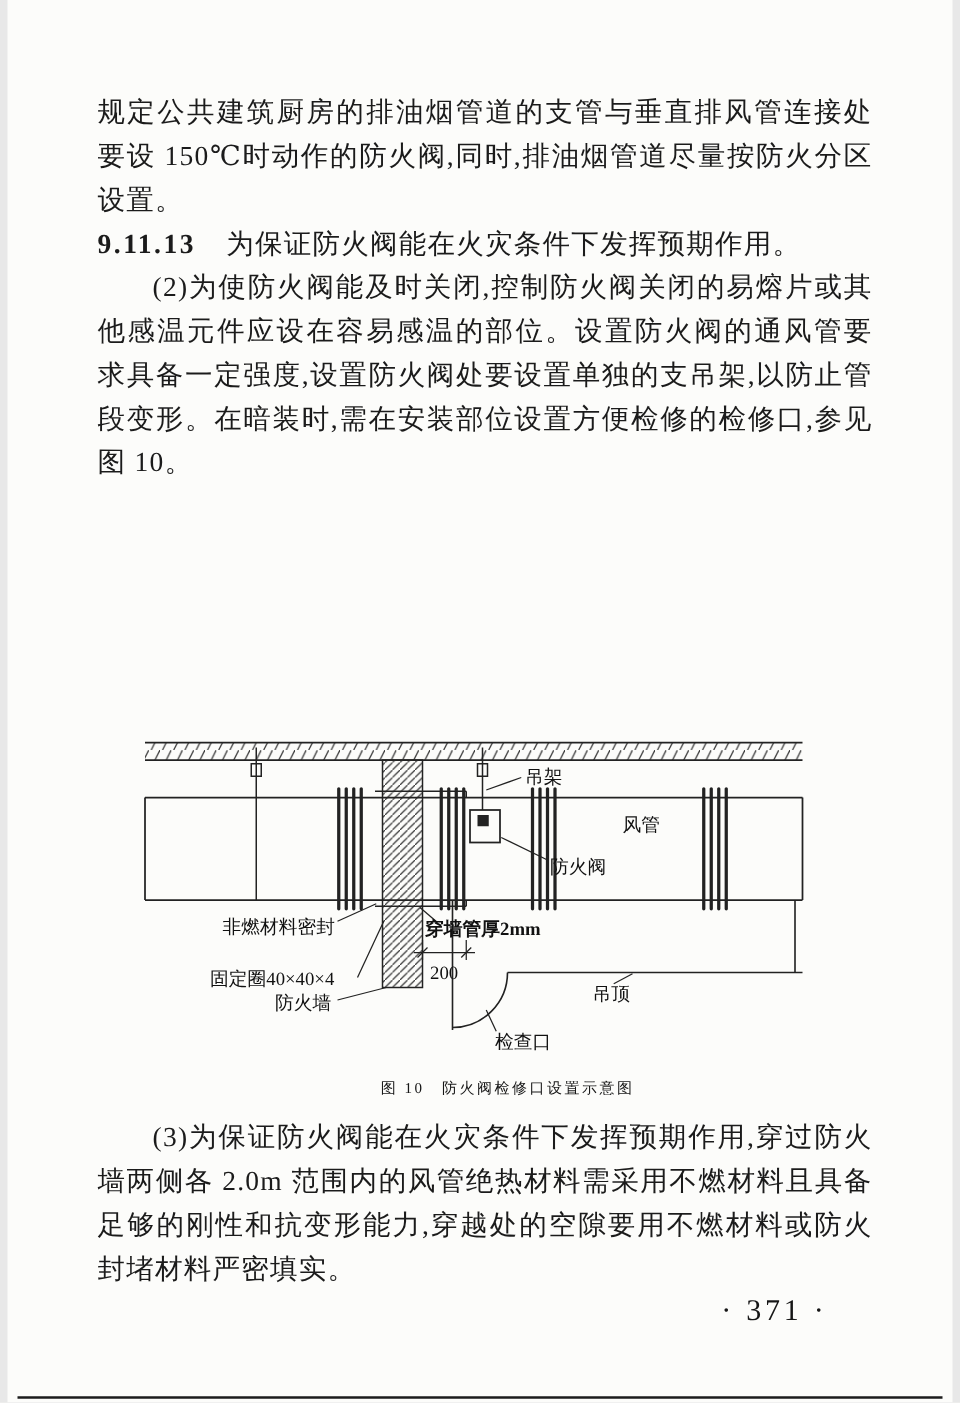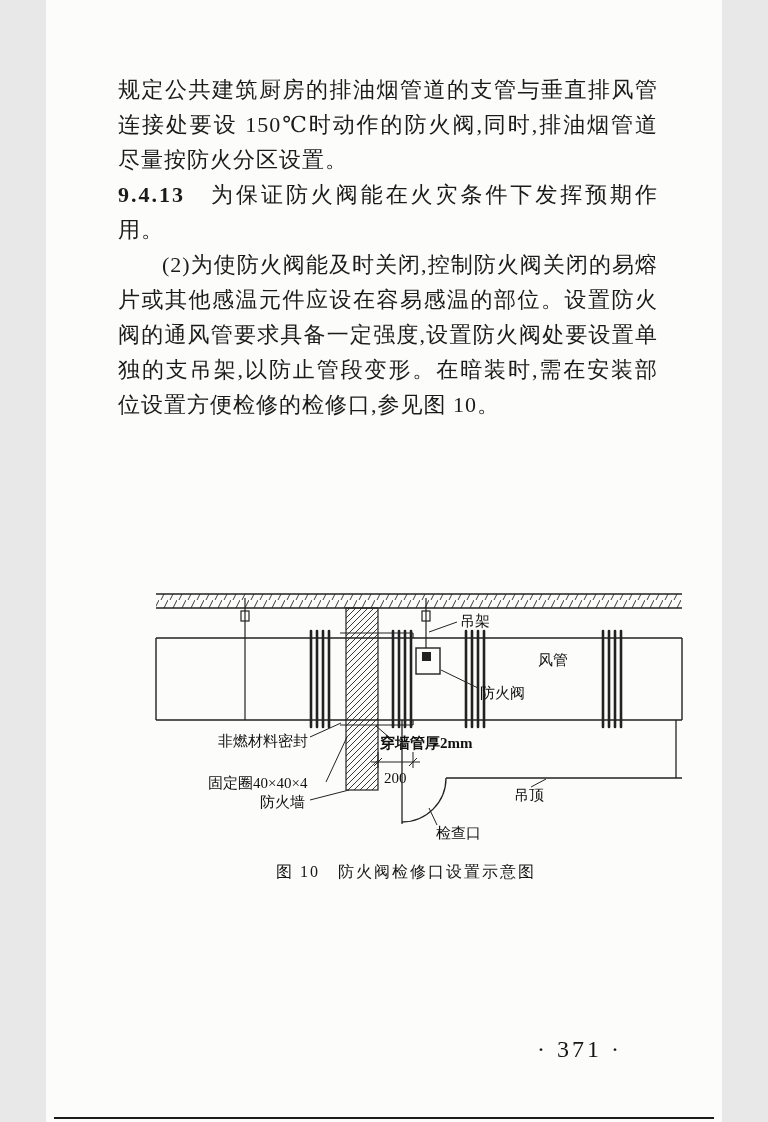--- a/index.html
+++ b/index.html
@@ -1,19 +1,19 @@
 <!DOCTYPE html>
 <html><head>
 <meta charset="utf-8">
 <style>
   * { margin: 0; padding: 0; box-sizing: border-box; }
   html, body { background: #e8e8e8; }
   .page {
     position: relative;
-    width: 676px;
+    width: 756px;
     height: 1122px;
     margin: 0 auto;
     background: #fcfcfa;
     overflow: hidden;
     font-family: "Liberation Serif", "DejaVu Serif", serif;
     color: #1b1b1b;
   }
   .text-top {
     position: absolute;
     left: 72px; right: 64px; top: 72px;
@@ -39,21 +39,21 @@
   .fig {
     position: absolute;
     left: 104px; top: 586px;
     width: 560px; height: 258px;
   }
   .fig svg { display: block; }
   .fig-caption {
     position: absolute;
     left: 0; right: 0; top: 862px;
     text-align: center;
-    font-size: 16px;
+    font-size: 12px;
     letter-spacing: 2px;
     color: #161616;
     padding-left: 44px;
   }
   .page-num {
     position: absolute;
     top: 1036px; right: 100px;
     font-size: 24px;
     letter-spacing: 3px;
     color: #161616;
@@ -68,21 +68,21 @@
     font-family: "Liberation Serif", "DejaVu Serif", serif;
   }
 </style>
 </head>
 <body>
 
 <div class="page">
 
   <div class="text-top">
     <p class="body">规定公共建筑厨房的排油烟管道的支管与垂直排风管连接处要设 150℃时动作的防火阀,同时,排油烟管道尽量按防火分区设置。</p>
-    <p class="body"><span class="sec-num">9.4.13</span><span class="sec-gap"></span><span>为保证防火阀能在火灾条件下发挥预期作用。</span></p>
+    <p class="body"><span class="sec-num">9.11.13</span><span class="sec-gap"></span><span>为保证防火阀能在火灾条件下发挥预期作用。</span></p>
     <p class="body ind">(2)为使防火阀能及时关闭,控制防火阀关闭的易熔片或其他感温元件应设在容易感温的部位。设置防火阀的通风管要求具备一定强度,设置防火阀处要设置单独的支吊架,以防止管段变形。在暗装时,需在安装部位设置方便检修的检修口,参见图 10。</p>
   </div>
 
   <div class="fig">
     <svg width="545" height="258" viewBox="0 0 545 258">
       <defs>
         <pattern id="hatchSlab" patternUnits="userSpaceOnUse" width="9" height="14">
           <line x1="9" y1="0" x2="2" y2="14" stroke="#3a3a3a" stroke-width="1"></line>
         </pattern>
         <pattern id="hatchWall" patternUnits="userSpaceOnUse" width="6" height="6">
@@ -185,18 +185,21 @@
         <text x="58" y="202">固定圈40×40×4</text>
         <text x="110" y="221">防火墙</text>
         <text x="364" y="214">吊顶</text>
         <text x="286" y="252">检查口</text>
       </g>
     </svg>
   </div>
 
   <div class="fig-caption">图 10　防火阀检修口设置示意图</div>
 
+  <div class="text-bottom">
+    <p class="body ind">(3)为保证防火阀能在火灾条件下发挥预期作用,穿过防火墙两侧各 2.0m 范围内的风管绝热材料需采用不燃材料且具备足够的刚性和抗变形能力,穿越处的空隙要用不燃材料或防火封堵材料严密填实。</p>
+  </div>
 
   <div class="page-num">· 371 ·</div>
 
   <div class="scan-line"></div>
 
 </div>
 
 </body></html>

